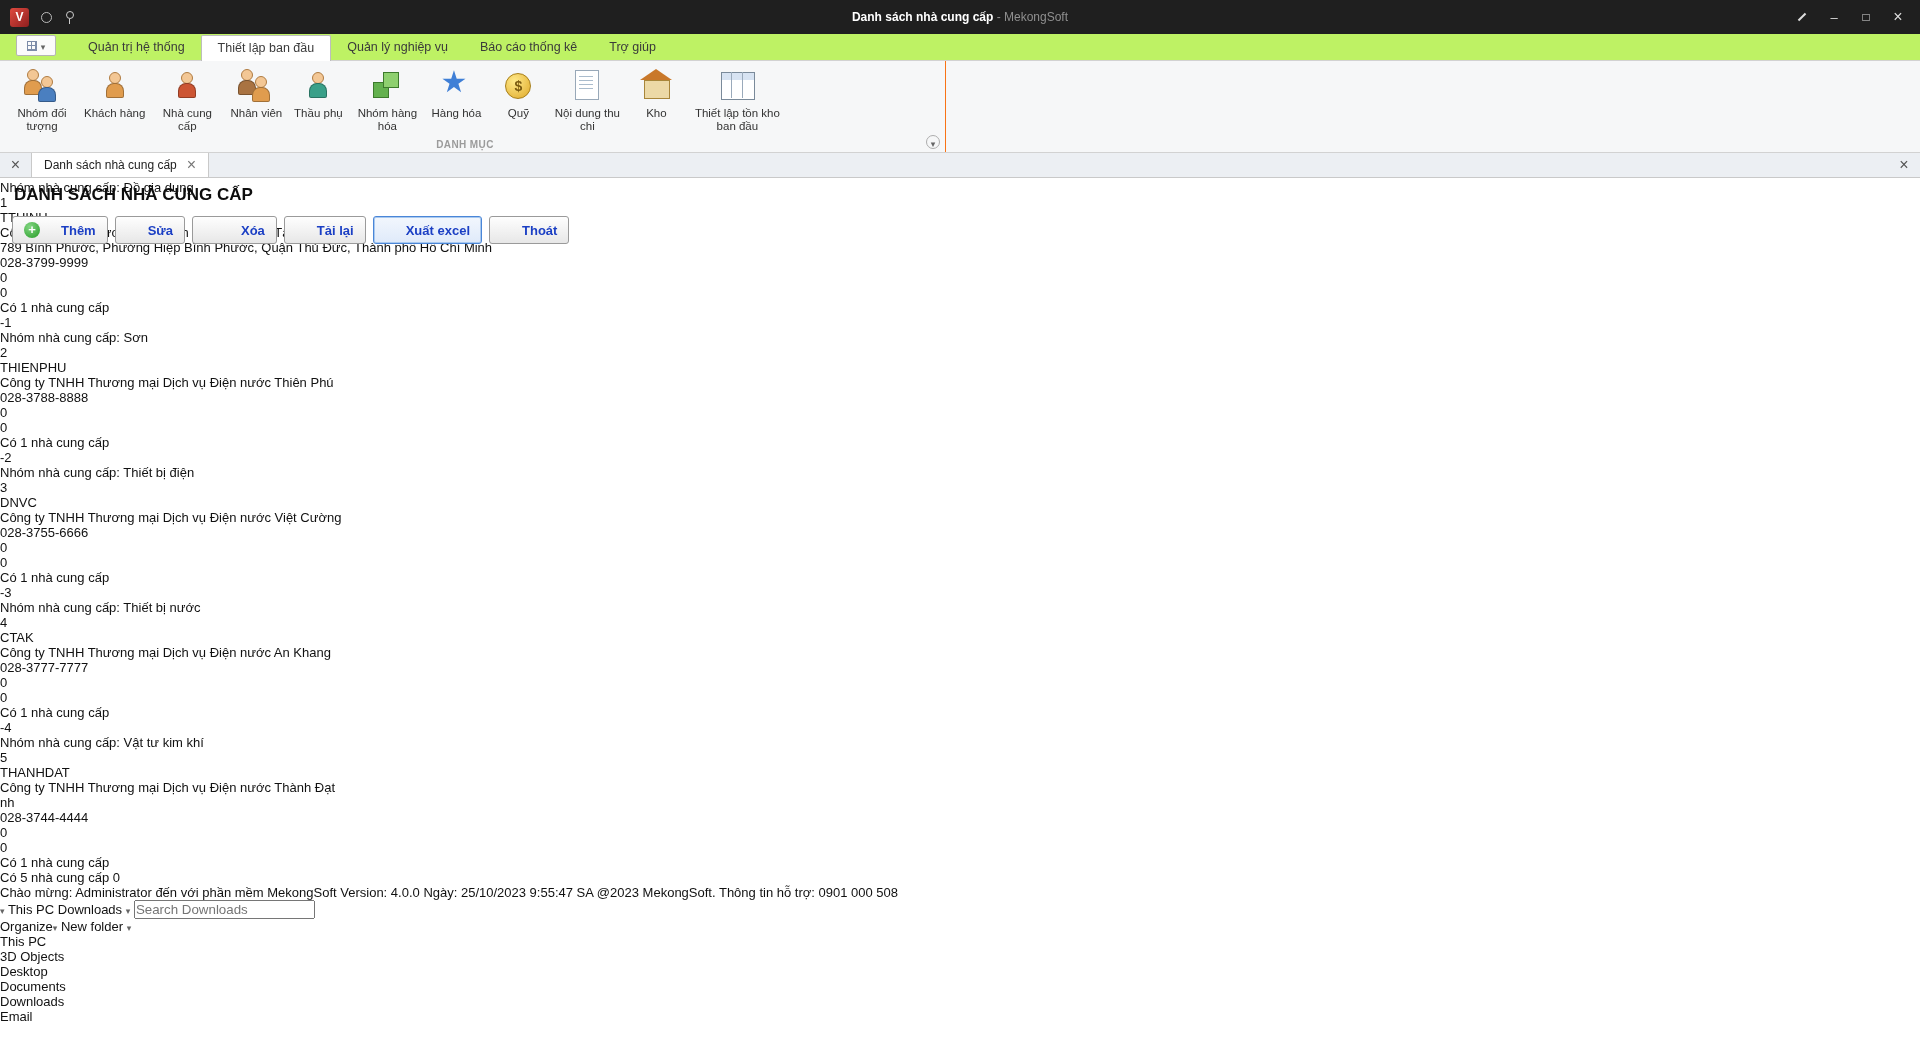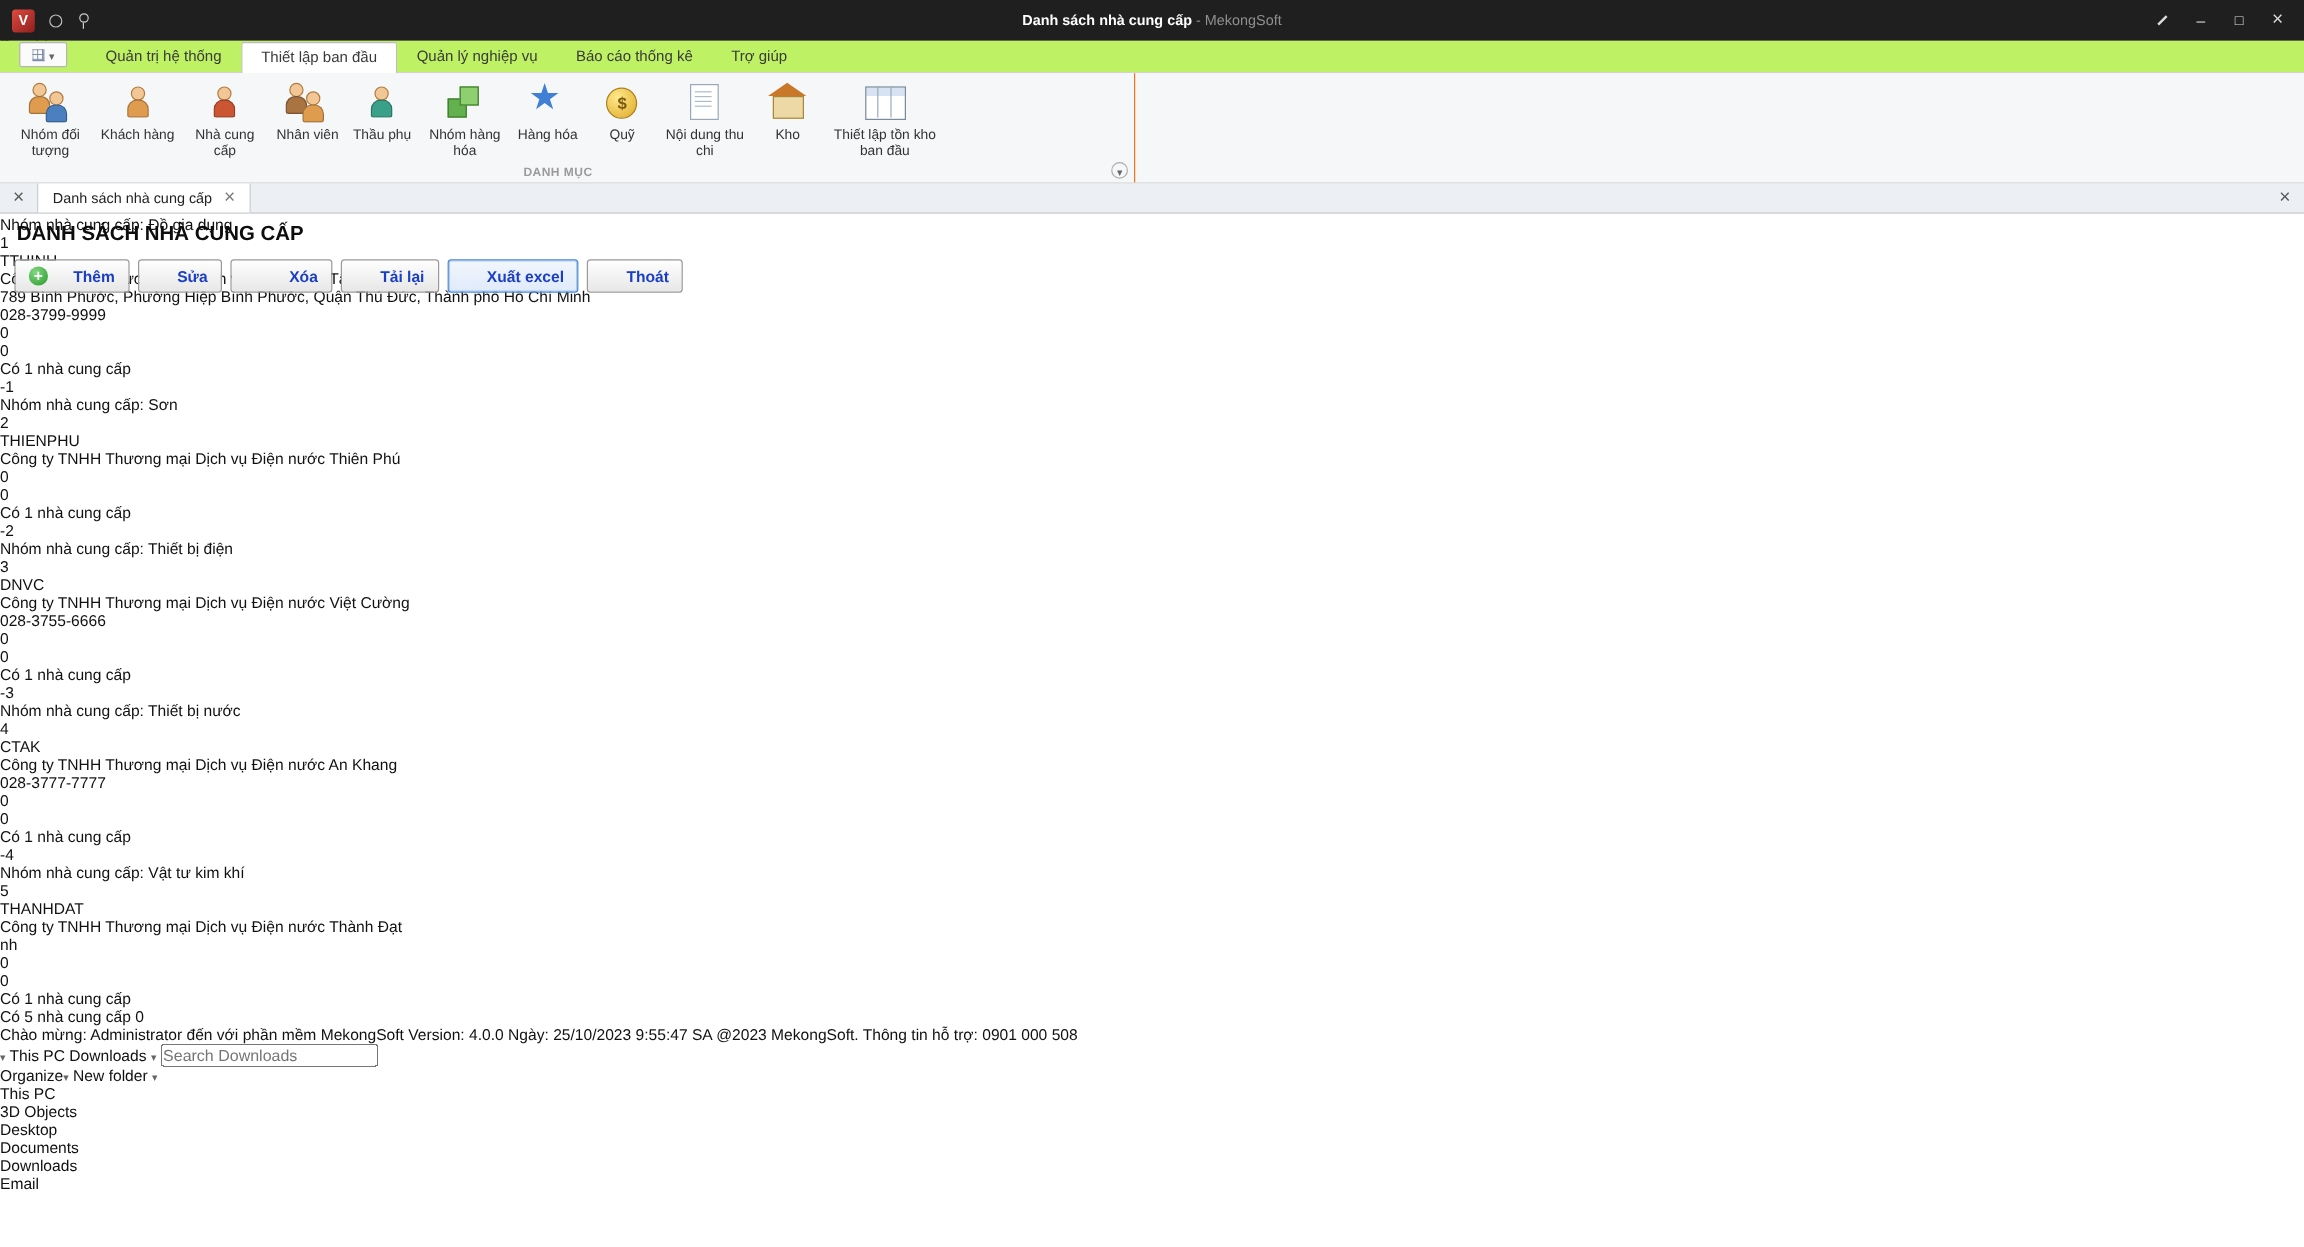--- a/index.html
+++ b/index.html
@@ -366,20 +366,21 @@
 
     <div class="grow group">
       <div class="cell c0 num">-1</div>
       <div class="gcell"><span class="garrow"></span><span>Nhóm nhà cung cấp: Sơn</span></div>
     </div>
     <div class="grow">
       <div class="cell c0 num">2</div>
       <div class="cell c1">THIENPHU</div>
       <div class="cell c2">Công ty TNHH Thương mại Dịch vụ Điện nước Thiên Phú</div>
       <div class="cell c3"></div>
+      <div class="cell c4">028-3788-8888</div>
       <div class="cell c5"></div>
       <div class="cell c6"></div>
       <div class="cell c7"></div>
       <div class="cell c8 right">0</div>
       <div class="cell c9 right">0</div>
     </div>
     <div class="gfoot"><span class="gfoot-label">Có 1 nhà cung cấp</span></div>
 
     <div class="grow group">
       <div class="cell c0 num">-2</div>
@@ -419,20 +420,21 @@
 
     <div class="grow group">
       <div class="cell c0 num">-4</div>
       <div class="gcell"><span class="garrow"></span><span>Nhóm nhà cung cấp: Vật tư kim khí</span></div>
     </div>
     <div class="grow">
       <div class="cell c0 num">5</div>
       <div class="cell c1">THANHDAT</div>
       <div class="cell c2">Công ty TNHH Thương mại Dịch vụ Điện nước Thành Đạt</div>
       <div class="cell c3 frag">nh</div>
+      <div class="cell c4">028-3744-4444</div>
       <div class="cell c5"></div>
       <div class="cell c6"></div>
       <div class="cell c7"></div>
       <div class="cell c8 right">0</div>
       <div class="cell c9 right">0</div>
     </div>
     <div class="gfoot"><span class="gfoot-label">Có 1 nhà cung cấp</span></div>
   </div>
 
   <div class="summary">

